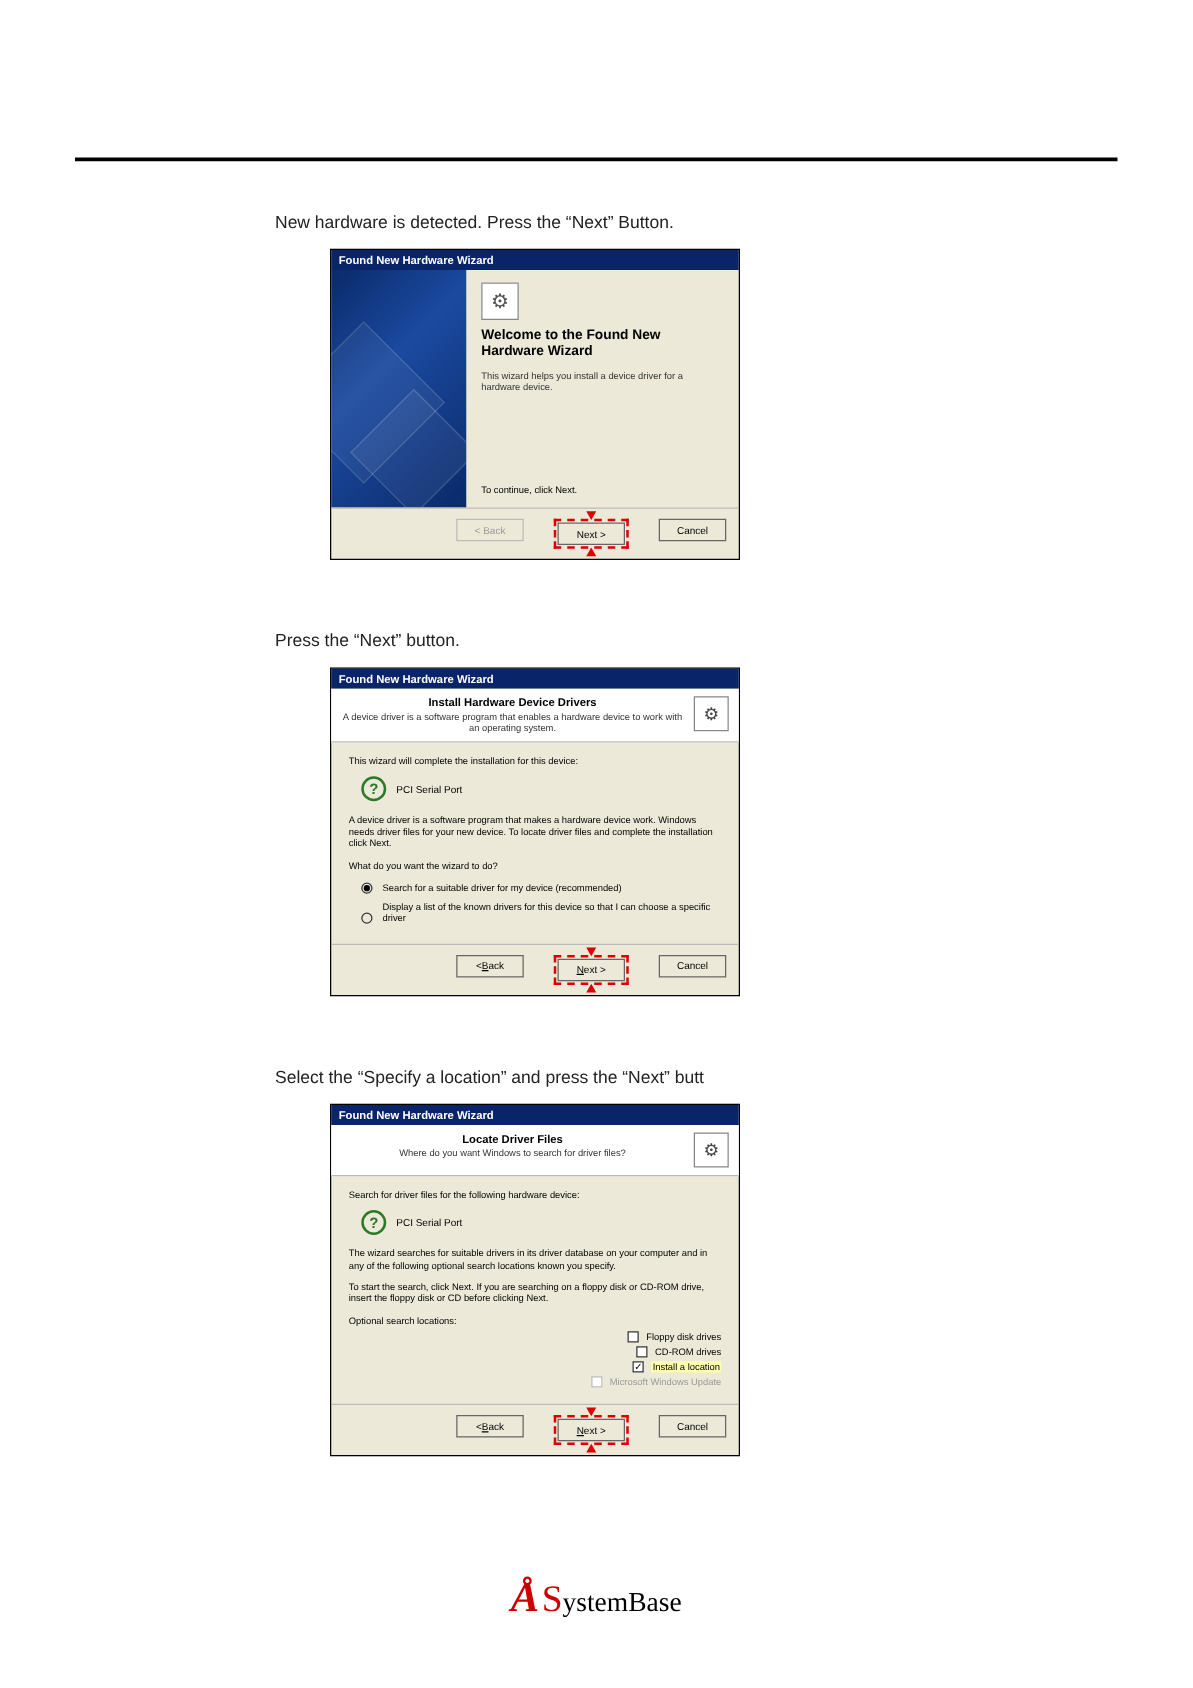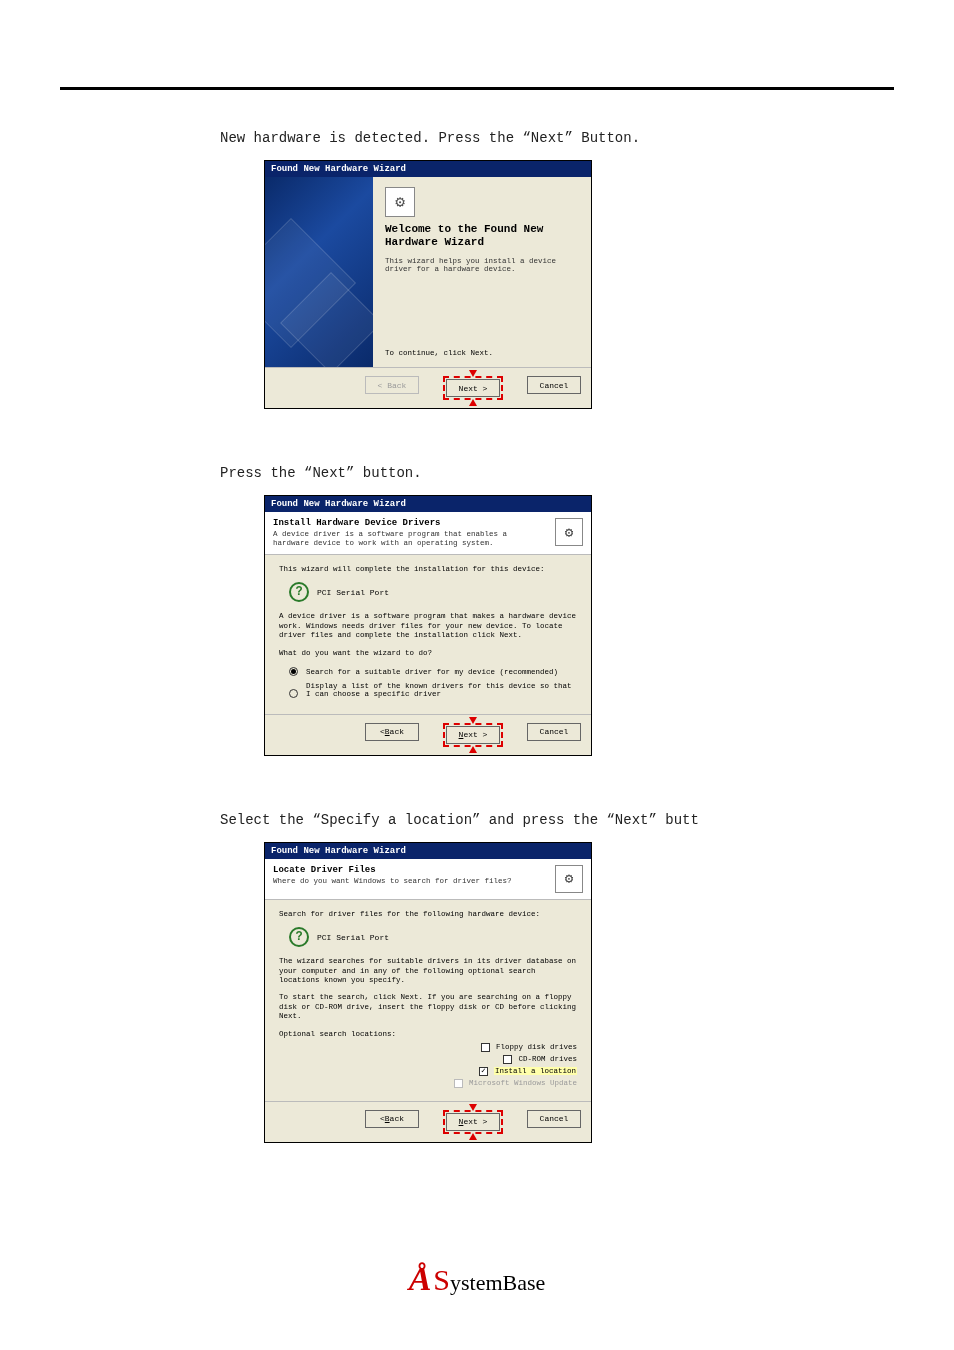--- a/index.html
+++ b/index.html
@@ -4,21 +4,21 @@
 <style>
   * { box-sizing: border-box; margin: 0; padding: 0; }
   html, body { background: #ffffff; }
   body {
     width: 954px;
     height: 1350px;
     font-family: Arial, Helvetica, sans-serif;
     color: #000;
     position: relative;
   }
-  .page { padding: 58px 60px 0 60px; font-family: Liberation Mono, monospace; }
+  .page { padding: 97px 60px 0 60px; }
   .topbar {
     height: 32px;
     background: #ffffff;
     border-bottom: 3px solid #000;
     margin: 0 0 40px 0;
   }
   .caption {
     font-size: 14px;
     color: #222;
     margin: 0 0 14px 160px;
@@ -66,21 +66,21 @@
   .dlg1-desc { font-size: 7.5px; color:#333; }
   .dlg1-spacer { flex:1; }
   .dlg1-continue { font-size: 7.5px; margin-bottom: 4px; }
   
   .header-strip {
     background: #fff;
     padding: 6px 8px;
     display:flex; align-items:flex-start; gap:8px;
     border-bottom: 1px solid #bbb;
   }
-  .header-strip .ht { flex:1; }
+  .header-strip .ht { flex:1;text-align:center; }
   .header-strip .ht .h1 { font-weight:bold; font-size:9px; }
   .header-strip .ht .h2 { font-size:7.5px; color:#333; margin-top:2px; line-height:1.2; }
   .hw-icon {
     width: 28px; height: 28px; background:#fff; border:1px solid #888;
     display:flex; align-items:center; justify-content:center; font-size:14px; color:#444;
   }
   .dlg-body { padding: 10px 14px; }
   .line { font-size:7.5px; margin-bottom:8px; line-height:1.25; }
   .device-row { display:flex; align-items:center; gap:8px; margin: 4px 0 10px 10px; }
   .dev-icon {

